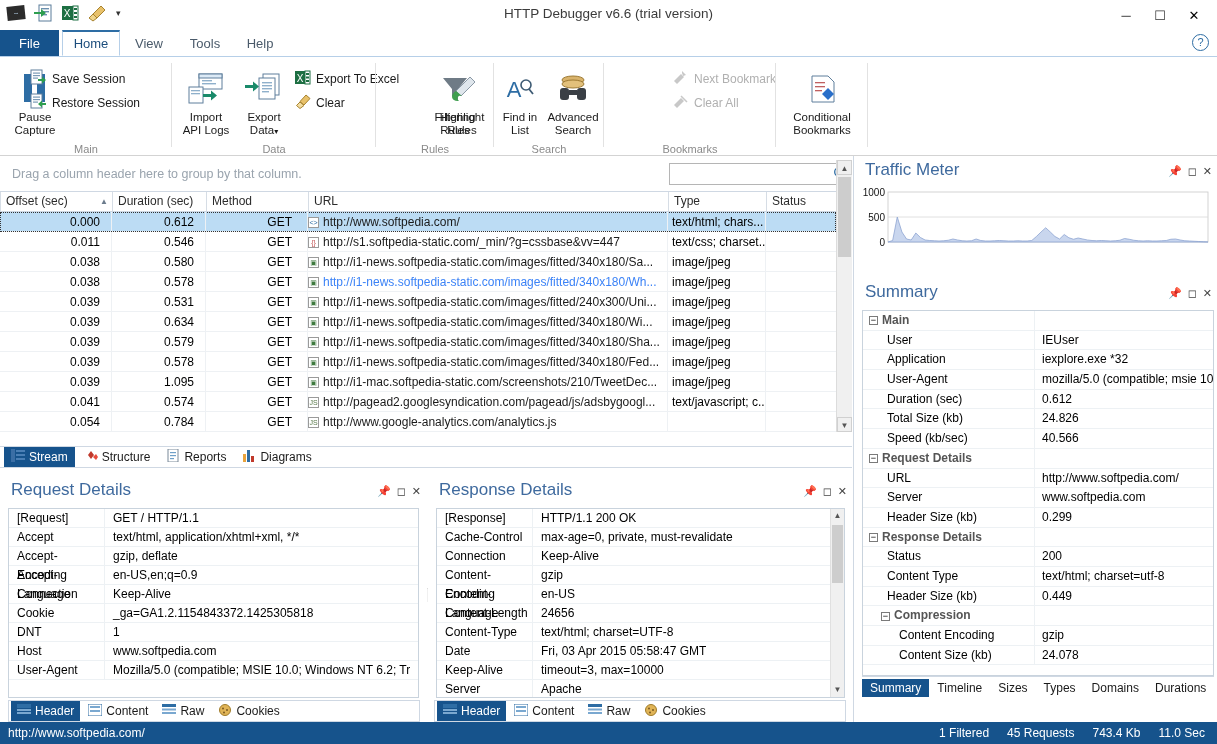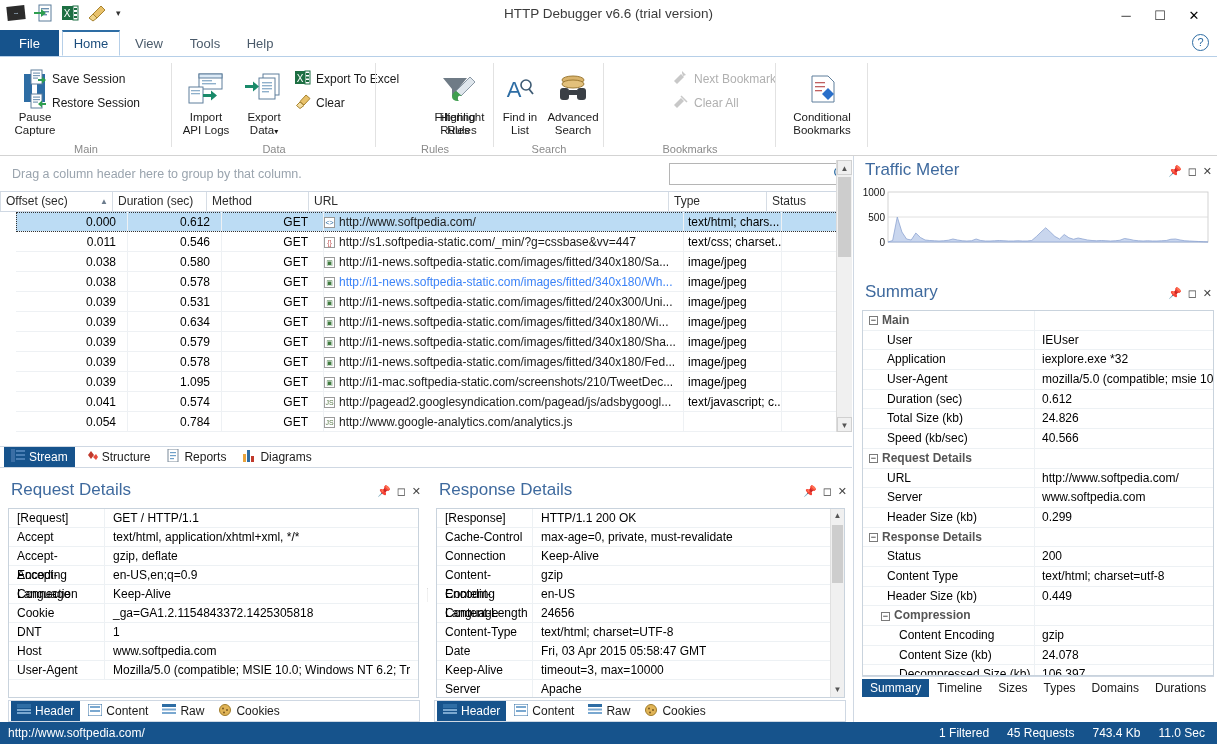--- a/index.html
+++ b/index.html
@@ -105,21 +105,21 @@
     position:absolute; left:0; top:36px; width:836px; height:20px;
     background:#fff; border-bottom:1px solid #cfd8e3;
   }
   .colhdr .ch {
     position:absolute; top:0; height:19px; font-size:12px; color:#2b2b2b;
     border-left:1px solid #d6dde5; padding-left:5px; line-height:19px;
     display:flex; align-items:flex-end;
   }
   .colhdr .ch .sortarrow { margin-left:auto; margin-right:4px; font-size:8px; color:#6b7b8c; }
 
-  .rows { position:absolute; left:16px; top:56px; width:836px; height:374px; overflow:hidden; }
+  .rows { position:absolute; left:0; top:56px; width:836px; height:374px; overflow:hidden; }
   .row { position:relative; height:20px; border-bottom:1px solid #eef1f4; font-size:12px; }
   .row.sel { background:#bcdcf4; outline:1px dotted #333; outline-offset:-1px; }
   .row .c-ofs { position:absolute; left:0; width:108px; text-align:right; padding-right:8px; line-height:20px; }
   .row .c-dur { position:absolute; left:112px; width:90px; text-align:right; padding-right:8px; line-height:20px; }
   .row .c-met { position:absolute; left:206px; width:96px; text-align:right; padding-right:10px; line-height:20px; }
   .row .c-url { position:absolute; left:308px; width:356px; line-height:20px; white-space:nowrap; overflow:hidden;
                 display:flex; align-items:center; gap:4px; }
   .row .c-typ { position:absolute; left:668px; width:98px; line-height:20px; padding-left:4px;
                 white-space:nowrap; overflow:hidden; }
   .row .c-sta { position:absolute; left:766px; width:70px; line-height:20px; padding-left:4px; }
@@ -1006,24 +1006,20 @@
             <span class="sv"></span>
           </div>
           <div class="sumrow">
             <span class="sk"><span style="padding-left:36px">Content Encoding</span></span>
             <span class="sv">gzip</span>
           </div>
           <div class="sumrow">
             <span class="sk"><span style="padding-left:36px">Content Size (kb)</span></span>
             <span class="sv">24.078</span>
           </div>
-          <div class="sumrow">
-            <span class="sk"><span style="padding-left:36px">Decompressed Size (kb)</span></span>
-            <span class="sv">106.397</span>
-          </div>
         </div>
       <div class="sumtabs" id="sum-tabs">
           <div class="stab active">Summary</div>
           <div class="stab">Timeline</div>
           <div class="stab">Sizes</div>
           <div class="stab">Types</div>
           <div class="stab">Domains</div>
           <div class="stab">Durations</div>
         </div>
     </div>

